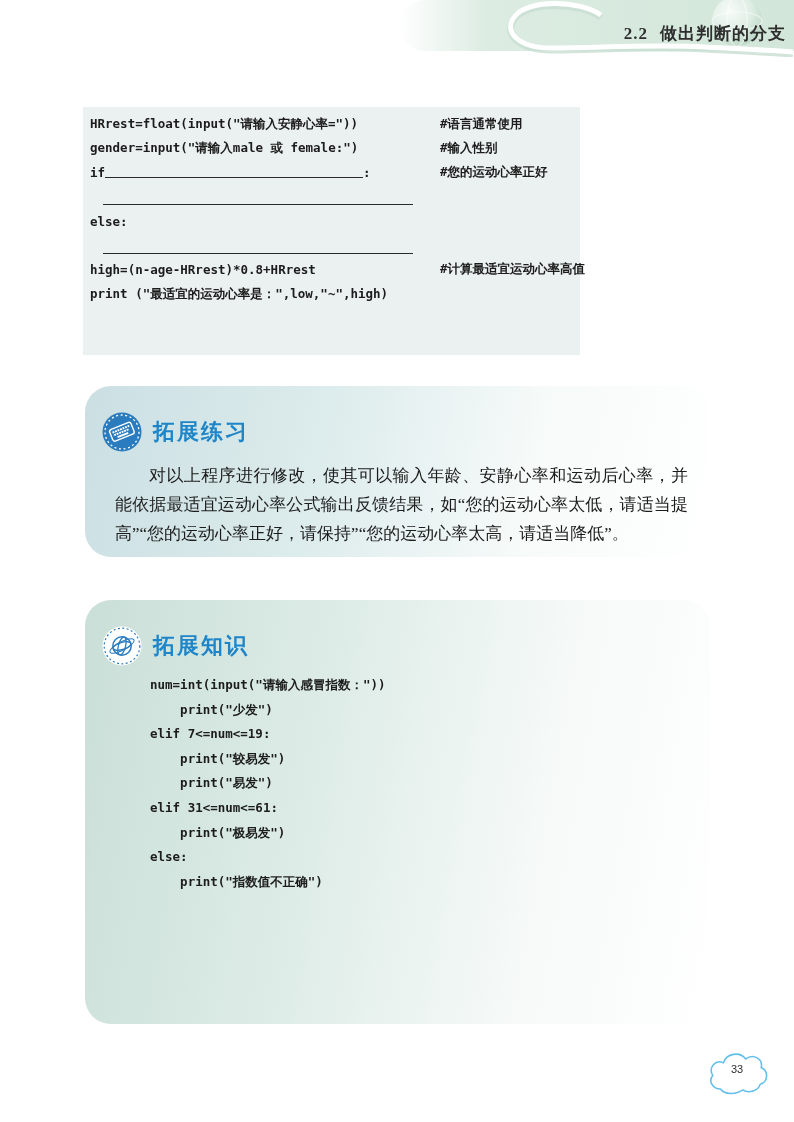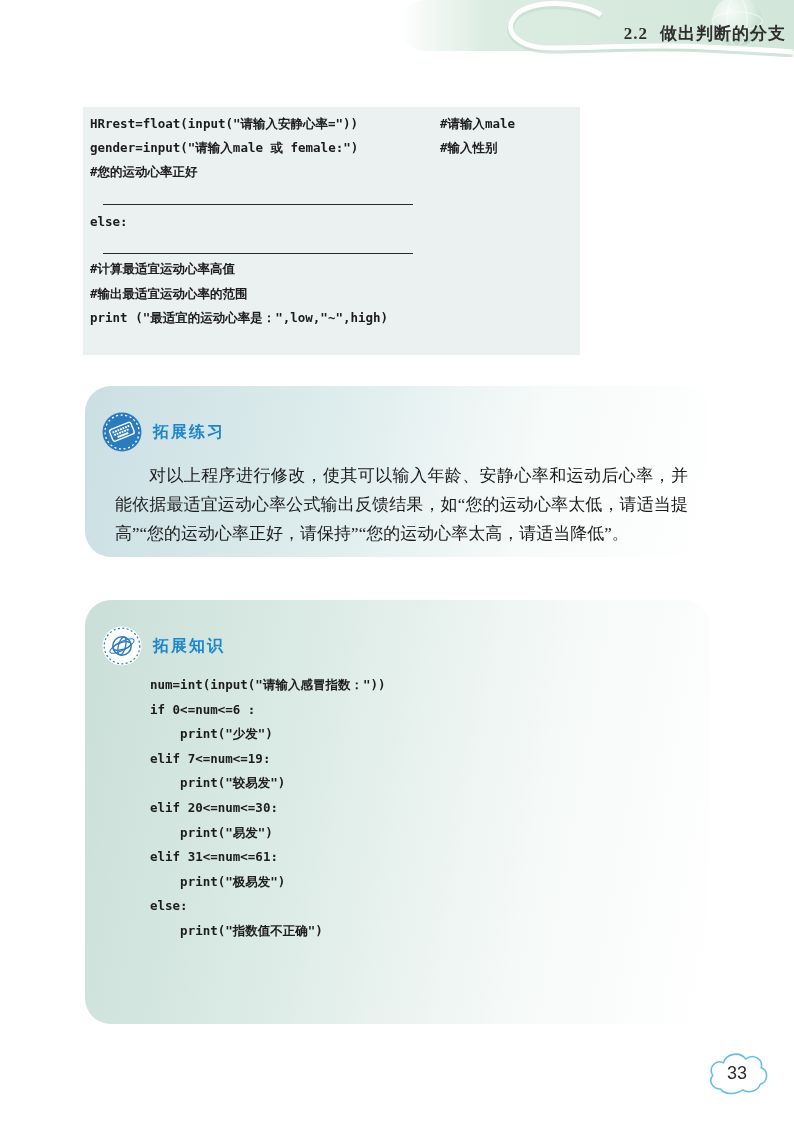--- a/index.html
+++ b/index.html
@@ -42,39 +42,39 @@
     top:386px; height:171px;
     background:linear-gradient(102deg, #cbdfe3 0%, #ddecec 38%, #f6faf9 70%, #ffffff 100%);
   }
   .panel-knowledge {
     top:600px; height:424px;
     background:linear-gradient(100deg, #cadfd8 0%, #dcebe6 35%, #f5f9f7 70%, #ffffff 100%);
   }
   .panel-header { display:flex; align-items:center; gap:11px; padding:26px 0 0 17px; }
   .icon-circle { width:40px; height:40px; flex:none; }
   .panel-title {
-    font-family:Liberation Mono, monospace; font-size:16px; font-weight:600;
+    font-family:Liberation Mono, monospace; font-size:22px; font-weight:600;
     color:#1e86c8; letter-spacing:2px;
   }
   .panel-body {
     margin:9px 22px 0 30px; font-size:17px; line-height:29px;
     text-align:justify; text-indent:2em; color:#1c1c1c;
   }
   .k-code {
     margin:7px 0 0 65px; font-family:"DejaVu Sans Mono", monospace;
     font-weight:bold; font-size:12.5px; color:#1c1c1c;
   }
   .k-code div { white-space:pre; height:24.6px; line-height:24.6px; }
 
   
   .page-num { position:absolute; left:706px; top:1050px; width:62px; height:47px; }
   .page-num svg { position:absolute; left:0; top:0; }
   .page-num span {
     position:absolute; left:0; right:0; top:13px; text-align:center;
-    font-family:"Liberation Sans", sans-serif; font-size:18px; color:#2e2e2e;
+    font-family:"Liberation Sans", sans-serif; font-size:11px; color:#2e2e2e;
   }
 </style>
 </head>
 <body>
 
 <div class="page">
 
   <header class="banner">
     <svg width="395" height="57" viewBox="0 0 395 57">
       <defs>
@@ -95,43 +95,42 @@
       </g>
     </svg>
     <div class="banner-title">
       <span class="num">2.2</span><span>做出判断的分支</span>
     </div>
   </header>
 
   <section class="code-block">
     <div class="cl">
       <span class="c-code">HRrest=float(input("请输入安静心率="))</span>
-      <span class="c-comment">#请输入male</span>
+      <span class="c-comment">#语言通常使用</span>
     </div>
     <div class="cl">
       <span class="c-code">gender=input("请输入male 或 female:")</span>
       <span class="c-comment">#输入性别</span>
     </div>
     <div class="cl">
+      <span class="c-code"><span>if</span><span class="u u-if"></span><span>:</span></span>
       <span class="c-comment">#您的运动心率正好</span>
     </div>
     <div class="cl">
         <span class="u u-full"></span>
       </div>
     <div class="cl">
       <span class="c-code">else:</span>
     </div>
     <div class="cl">
         <span class="u u-full"></span>
       </div>
     <div class="cl">
+      <span class="c-code">high=(n-age-HRrest)*0.8+HRrest</span>
       <span class="c-comment">#计算最适宜运动心率高值</span>
-    </div>
-    <div class="cl">
-      <span class="c-code">#输出最适宜运动心率的范围</span>
     </div>
     <div class="cl">
       <span class="c-code">print ("最适宜的运动心率是：",low,"~",high)</span>
     </div>
   </section>
 
   <section class="panel panel-practice">
     <div class="panel-header">
       <span class="icon-circle">
         <svg width="40" height="40" viewBox="0 0 40 40">
@@ -174,25 +173,23 @@
             <ellipse cx="20" cy="20" rx="9.2" ry="3.6" stroke-width="1.3" transform="rotate(-16 20 20)"></ellipse>
             <ellipse cx="20" cy="20" rx="3.6" ry="9.2" stroke-width="1.3" transform="rotate(14 20 20)"></ellipse>
             <ellipse cx="20" cy="20" rx="13.5" ry="4.2" stroke-width="1" transform="rotate(-28 20 20)"></ellipse>
           </g>
         </svg>
       </span>
       <h2 class="panel-title">拓展知识</h2>
     </div>
     <div class="k-code">
       <div>num=int(input("请输入感冒指数："))</div>
-      <div>if 0&lt;=num&lt;=6 :</div>
       <div>    print("少发")</div>
       <div>elif 7&lt;=num&lt;=19:</div>
       <div>    print("较易发")</div>
-      <div>elif 20&lt;=num&lt;=30:</div>
       <div>    print("易发")</div>
       <div>elif 31&lt;=num&lt;=61:</div>
       <div>    print("极易发")</div>
       <div>else:</div>
       <div>    print("指数值不正确")</div>
     </div>
   </section>
 
   <div class="page-num">
     <svg width="62" height="47" viewBox="0 0 64 48">

